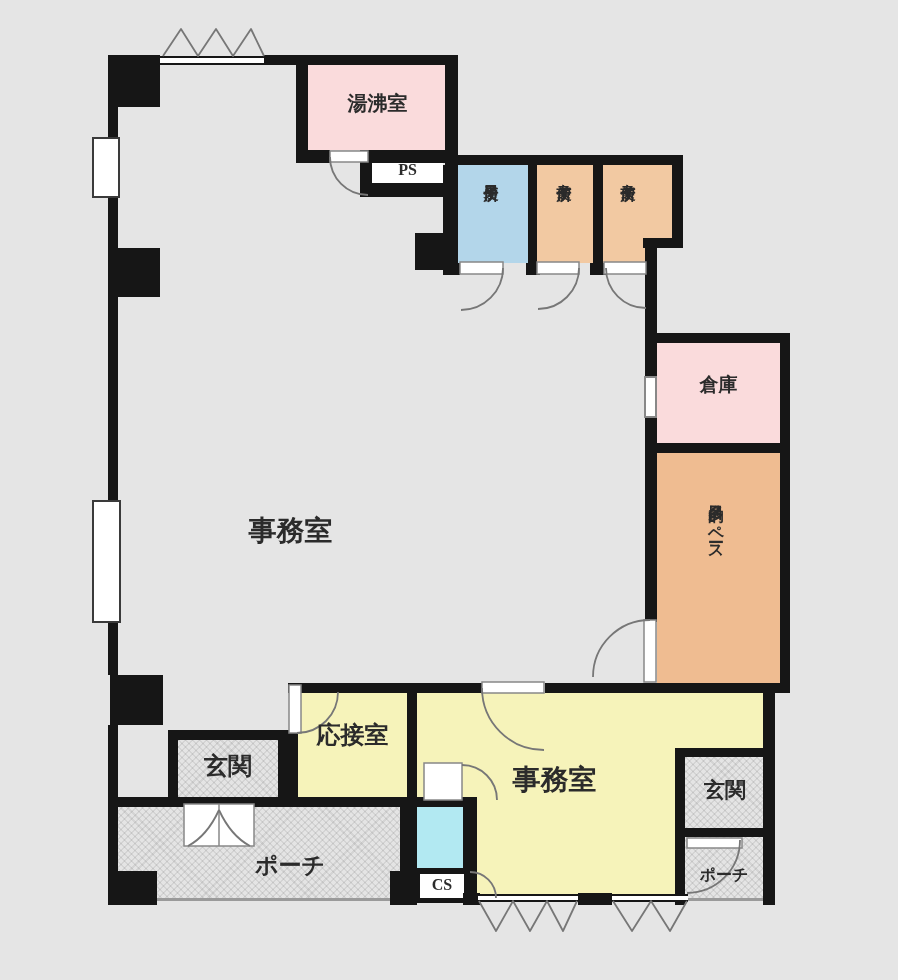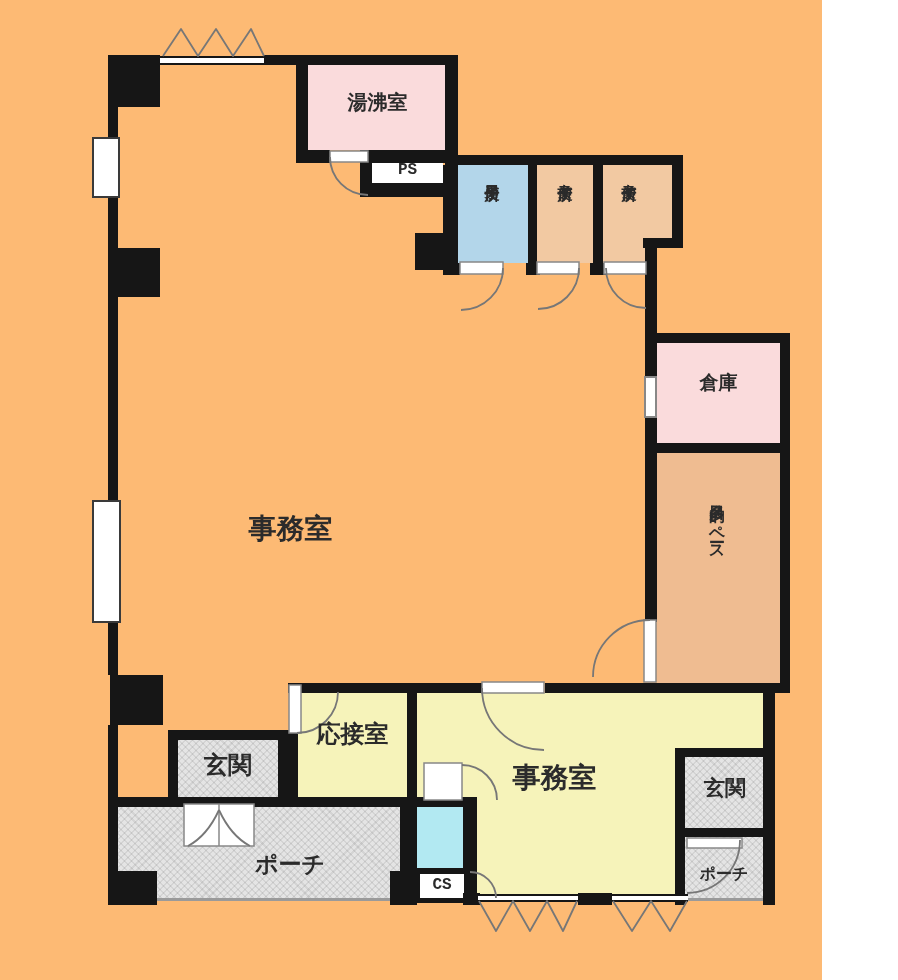--- a/index.html
+++ b/index.html
@@ -1,17 +1,17 @@
 <!DOCTYPE html>
 <html style="--wall: #161616; --pink: #fadbdc; --blue: #b3d6ea; --orange_light: #f2c9a2; --orange: #efbc91; --yellow: #f6f3ba; --cyan: #b2e9f2; --hatch_bg: #e4e4e4;"><head>
 <meta charset="utf-8">
 <style>
   html,body{margin:0;padding:0;background:#ffffff;}
-  #plan{position:relative;width:822px;height:980px;background:#fdba74;overflow:hidden;
-        font-family:Liberation Mono, monospace;}
+  #plan{position:relative;width:898px;height:980px;background:#e5e5e5;overflow:hidden;
+        font-family:Liberation Serif, serif;}
   .wall{position:absolute;background:var(--wall);}
   .room{position:absolute;}
   .fill-pink{background:var(--pink);}
   .fill-blue{background:var(--blue);}
   .fill-orange-light{background:var(--orange_light);}
   .fill-orange{background:var(--orange);}
   .fill-yellow{background:var(--yellow);}
   .fill-cyan{background:var(--cyan);}
   .hatch{position:absolute;background-color:var(--hatch_bg);
     background-image:repeating-linear-gradient(45deg,rgba(0,0,0,.07) 0 1.5px,transparent 1.5px 5px),

